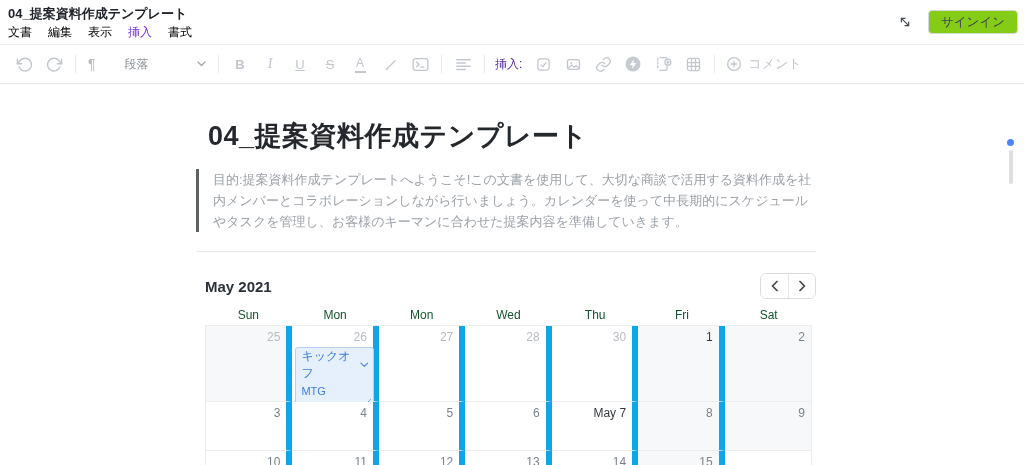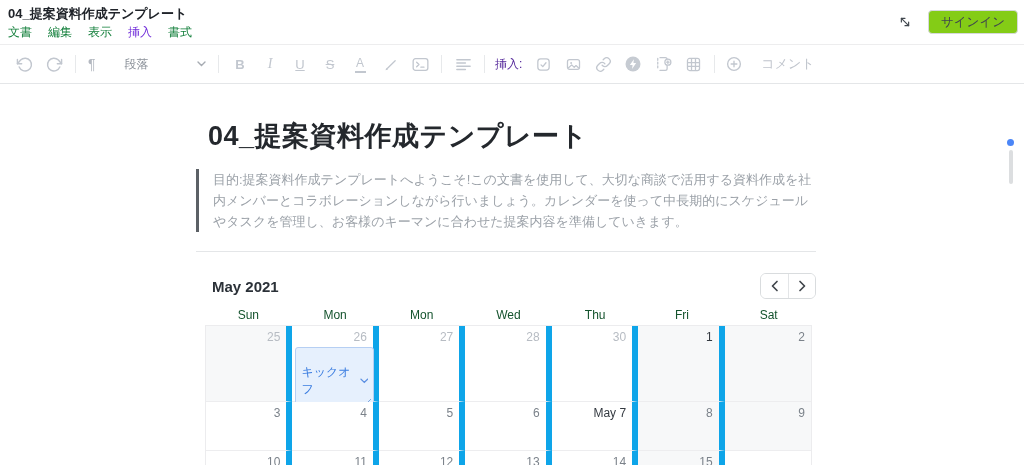--- a/index.html
+++ b/index.html
@@ -4,21 +4,21 @@
 <style>
   * { box-sizing: border-box; margin: 0; padding: 0; }
   html,body { width:1024px; height:465px; overflow:hidden; background:#fff;
     font-family:"Liberation Sans","DejaVu Sans",sans-serif; }
   .page { position:relative; width:1024px; height:465px; background:#fff; overflow:hidden; }
 
   
   .header { position:relative; height:45px; border-bottom:1px solid #ededee; background:#fff; }
   .doc-title-small { position:absolute; left:8px; top:5px; font-size:13px; font-weight:700; color:#20242a; }
   .menu-bar { position:absolute; left:8px; top:24px; display:flex; gap:16px; }
-  .menu-item { font-size:12px; color:#15803d; cursor:default; }
+  .menu-item { font-size:12px; color:#000000; cursor:default; }
   .menu-item.disabled { color:#6d28d9; }
   .header-right { position:absolute; right:6px; top:0; height:44px; display:flex; align-items:center; gap:14px; }
   .expand-btn { width:18px; height:18px; display:flex; align-items:center; justify-content:center; color:#42484f; }
   .signin-btn { height:24px; padding:0 12px; background:#84cc16; border:1px solid #d6d9dc; border-radius:4px;
     font-size:12.5px; color:#40474e; display:flex; align-items:center; }
 
   
   .toolbar { height:39px; border-bottom:1px solid #e4e6e8; background:#fff;
     display:flex; align-items:center; padding-left:9px; color:#c2c7cf; }
   .tb-btn { width:26px; height:26px; margin:0 2px; display:flex; align-items:center; justify-content:center; color:#c2c7cf; }
@@ -27,50 +27,50 @@
   .pilcrow { font-size:14px; color:#b3b8c0; }
   .para-label { font-size:12px; color:#8c929a; flex-grow:1;margin-left:23px; }
   .tb-letter { font-size:13px; font-weight:700; color:#c2c7cf; }
   .tb-letter.italic { font-family:"Liberation Serif","DejaVu Serif",serif; font-style:italic; font-weight:400; font-size:14px; }
   .tb-letter.regular { font-weight:400; }
   .tb-letter.underline { text-decoration:underline; }
   .tb-letter.strike { text-decoration:line-through; }
   .a-color { display:flex; flex-direction:column; align-items:center; }
   .a-color .bar { width:11px; height:2px; background:#c2c7cf; margin-top:1px; }
   .insert-label { font-size:12px; color:#4c1d95; margin:0 6px 0 4px; }
-  .comment-group { display:flex; align-items:center; gap:18px; margin-left:4px; }
+  .comment-group { display:flex; align-items:center; gap:5px; margin-left:4px; }
   .comment-label { font-size:13px; color:#c0c5cd; }
   svg.icon { display:block; }
 
   
   .doc-col { position:absolute; left:196px; top:84px; width:620px; }
   .doc-title { margin:32px 0 0 12px; font-size:27px; line-height:40px; font-weight:700; color:#24282d; letter-spacing:0.5px; }
   .doc-intro { margin:13px 0 0 0; border-left:3px solid #5c6166; padding-left:14px;
     font-size:13px; line-height:21px; color:#9ba1a8; width:620px; }
   .doc-divider { margin-top:19px; height:1px; background:#e4e6e8; width:620px; }
 
   
   .cal-header { margin-top:21px; display:flex; align-items:center; }
-  .cal-month { margin-left:16px; font-size:15px; font-weight:700; color:#2b3138; flex-grow:1; }
+  .cal-month { margin-left:9px; font-size:15px; font-weight:700; color:#2b3138; flex-grow:1; }
   .cal-nav { display:flex; height:26px; border:1px solid #d9dcde; border-radius:6px; overflow:hidden; background:#fff; }
   .cal-nav-btn { width:27px; display:flex; align-items:center; justify-content:center; color:#41464c; background:#fff; }
   .cal-nav-btn + .cal-nav-btn { border-left:1px solid #e3e5e7; }
   .cal-dow { margin:9px 0 0 9px; width:607px; display:grid; grid-template-columns:repeat(7,1fr); }
   .dow-label { text-align:center; font-size:12px; color:#14532d; height:17px; }
   .cal-grid { margin-left:9px; width:607px; display:grid; grid-template-columns:repeat(7,1fr);
     grid-template-rows:76px 49px 80px; border:1px solid #ececee; }
   .cal-cell { position:relative; background:#fff; border-right:6px solid #0ea5e9; border-bottom:1px solid #ededef; }
   .cal-cell:nth-child(7n) { border-right:none; }
   .cal-cell.weekend { background:#f7f8f9; }
   .cell-date { position:absolute; top:4px; right:6px; font-size:12px; }
   .tone-dim .cell-date { color:#b7bcc3; }
   .tone-mid .cell-date { color:#7b828a; }
   .tone-strong .cell-date { color:#343a41; font-weight:500; }
   .event { position:absolute; left:3px; top:21px; width:79px; height:60px; background:#e6f0fd;
-    border:1px solid #b6cff3; border-radius:3px; padding:16px 5px; color:#3b7de0; overflow:hidden; }
+    border:1px solid #b6cff3; border-radius:3px; padding:0 5px; color:#3b7de0; overflow:hidden; }
   .ev-row { display:flex; align-items:center; justify-content:space-between; font-size:12px; }
   .ev-line2 { font-size:11px; margin-top:3px; }
   .ev-handle { position:absolute; right:1px; bottom:1px; }
 
   
   .presence-dot { position:absolute; right:10px; top:139px; width:7px; height:7px; border-radius:50%; background:#4b86f7; }
   .scroll-thumb { position:absolute; right:11px; top:150px; width:4px; height:34px; border-radius:2px; background:#dcdee0; }
 </style>
 </head>
 <body>

